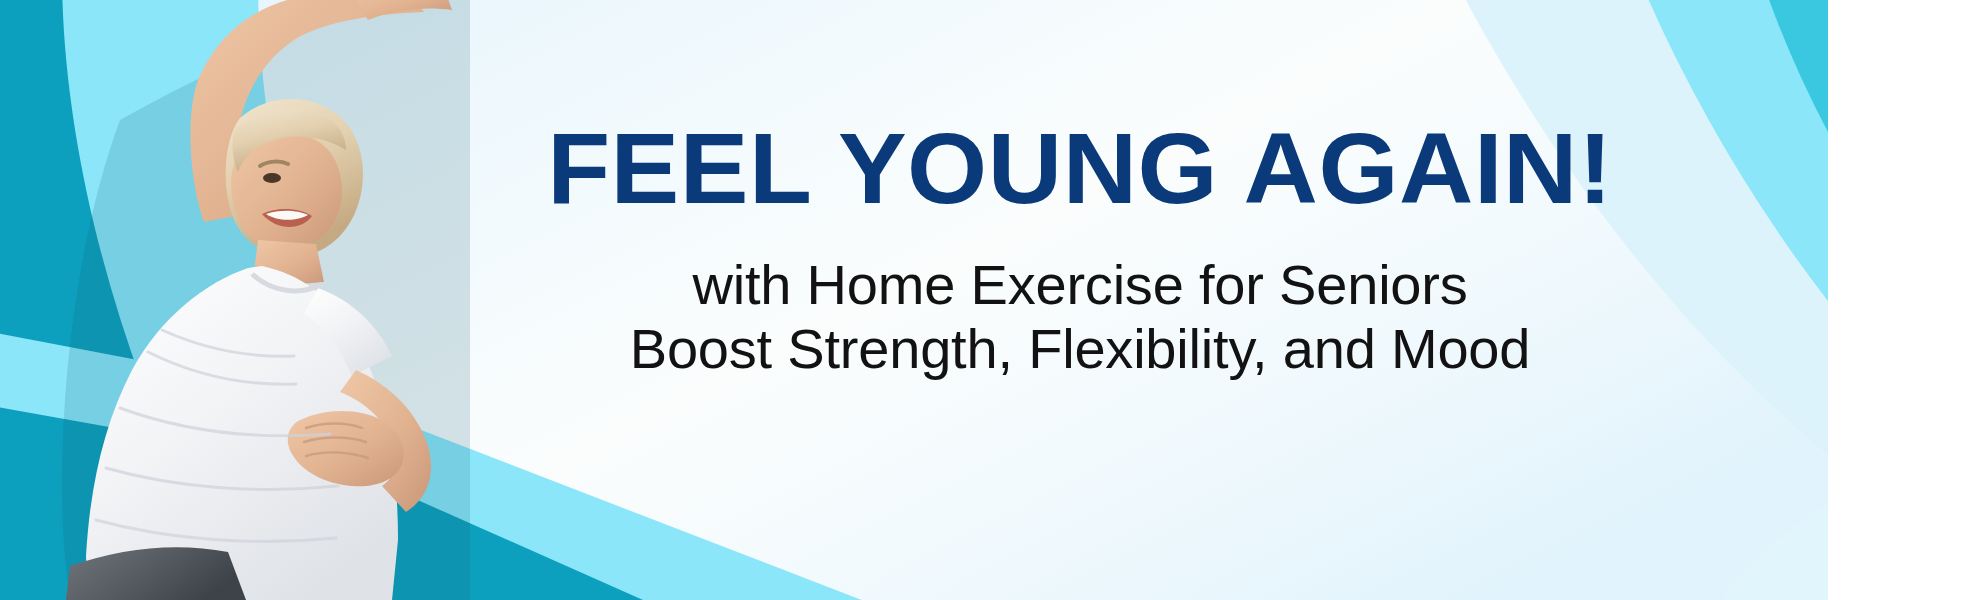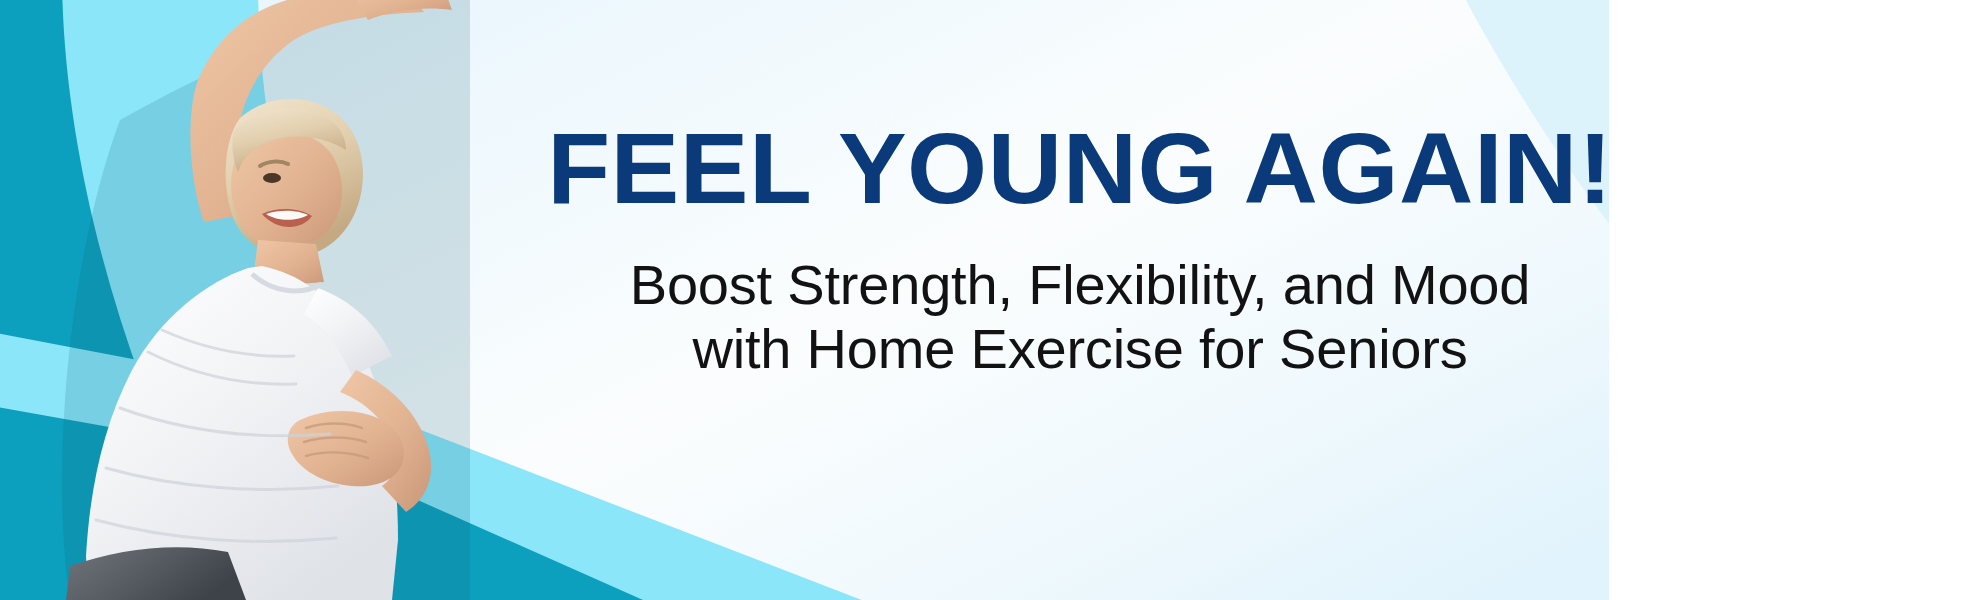--- a/index.html
+++ b/index.html
@@ -4,21 +4,21 @@
 <style>
   * { margin:0; padding:0; box-sizing:border-box; }
   html, body { width:1970px; height:600px; overflow:hidden; }
   body {
     font-family: "Liberation Sans", sans-serif;
     background:#ffffff;
   }
 
   #banner {
     position:relative;
-    width:1609px;
+    width:1828px;
     height:600px;
     overflow:hidden;
     background:
       linear-gradient(120deg,#E4F4FD 0%,#EFF8FD 28%,#FAFCFC 52%,#F2F9FD 72%,#E6F5FC 100%);
   }
 
   
   #decor {
     position:absolute; inset:0;
     width:1970px; height:600px;
@@ -239,18 +239,18 @@
         <path d="M96,520 C170,540 254,546 336,538"></path>
       </g>
 
       <path fill="none" stroke="#D7DBE1" stroke-width="5" d="M252,274 C272,292 300,296 322,284"></path>
     </svg>
   </div>
 
   <div id="copy">
     <h1 id="headline">FEEL YOUNG AGAIN!</h1>
     <div id="subtitle">
+      <span class="line">with Home Exercise for Seniors</span>
       <span class="line">Boost Strength, Flexibility, and Mood</span>
-      <span class="line">with Home Exercise for Seniors</span>
     </div>
   </div>
 
 </div>
 
 </body></html>

